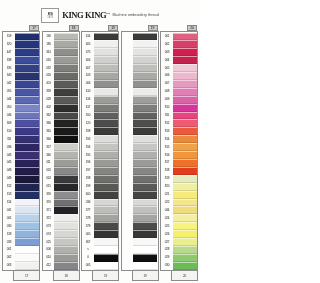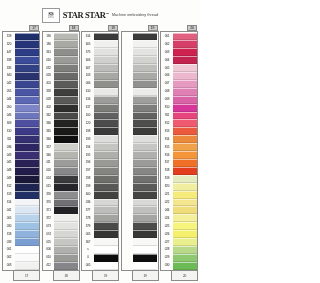--- a/index.html
+++ b/index.html
@@ -126,21 +126,21 @@
 </head>
 <body>
 
 <div class="page">
 
   <div class="header">
     <div class="logo-mark">
       <span class="crest">KS</span>
       <span class="crestsub">1975</span>
     </div>
-    <div class="brand"><span>STAR STAR</span><span class="tm">TM</span></div>
+    <div class="brand"><span>KING KING</span><span class="tm">TM</span></div>
     <div class="tagline">Machine embroidery thread</div>
   </div>
 
   <div class="chart" id="chart">
       <div class="col">
         <div class="col-head">
           <span>17</span>
         </div>
         <div class="swatch-box">
           <div class="rows">

